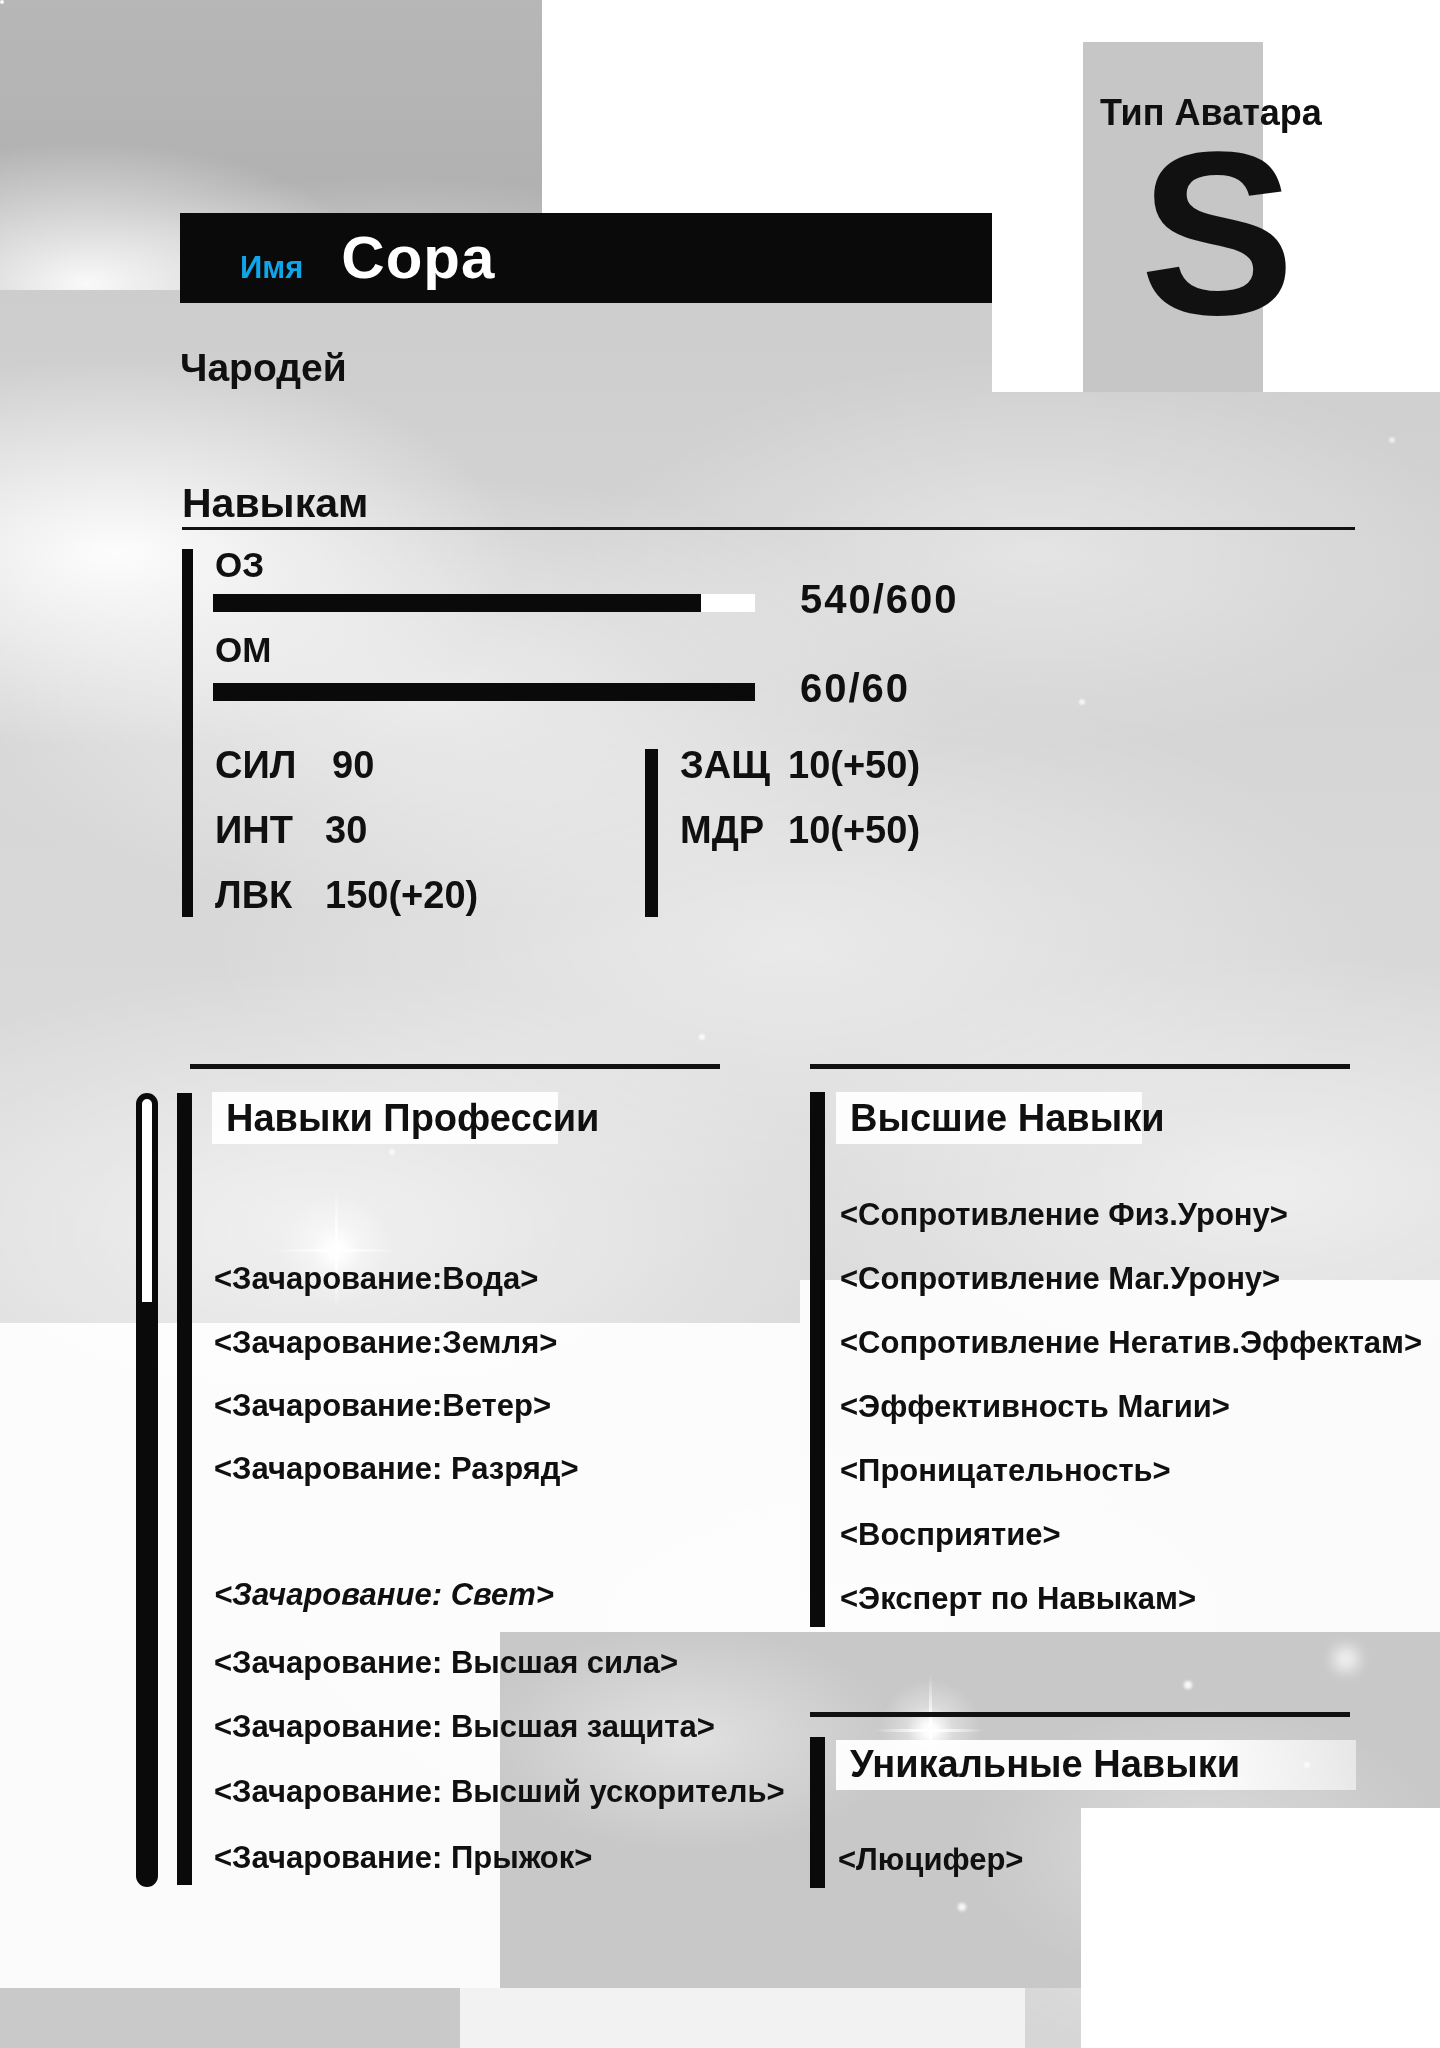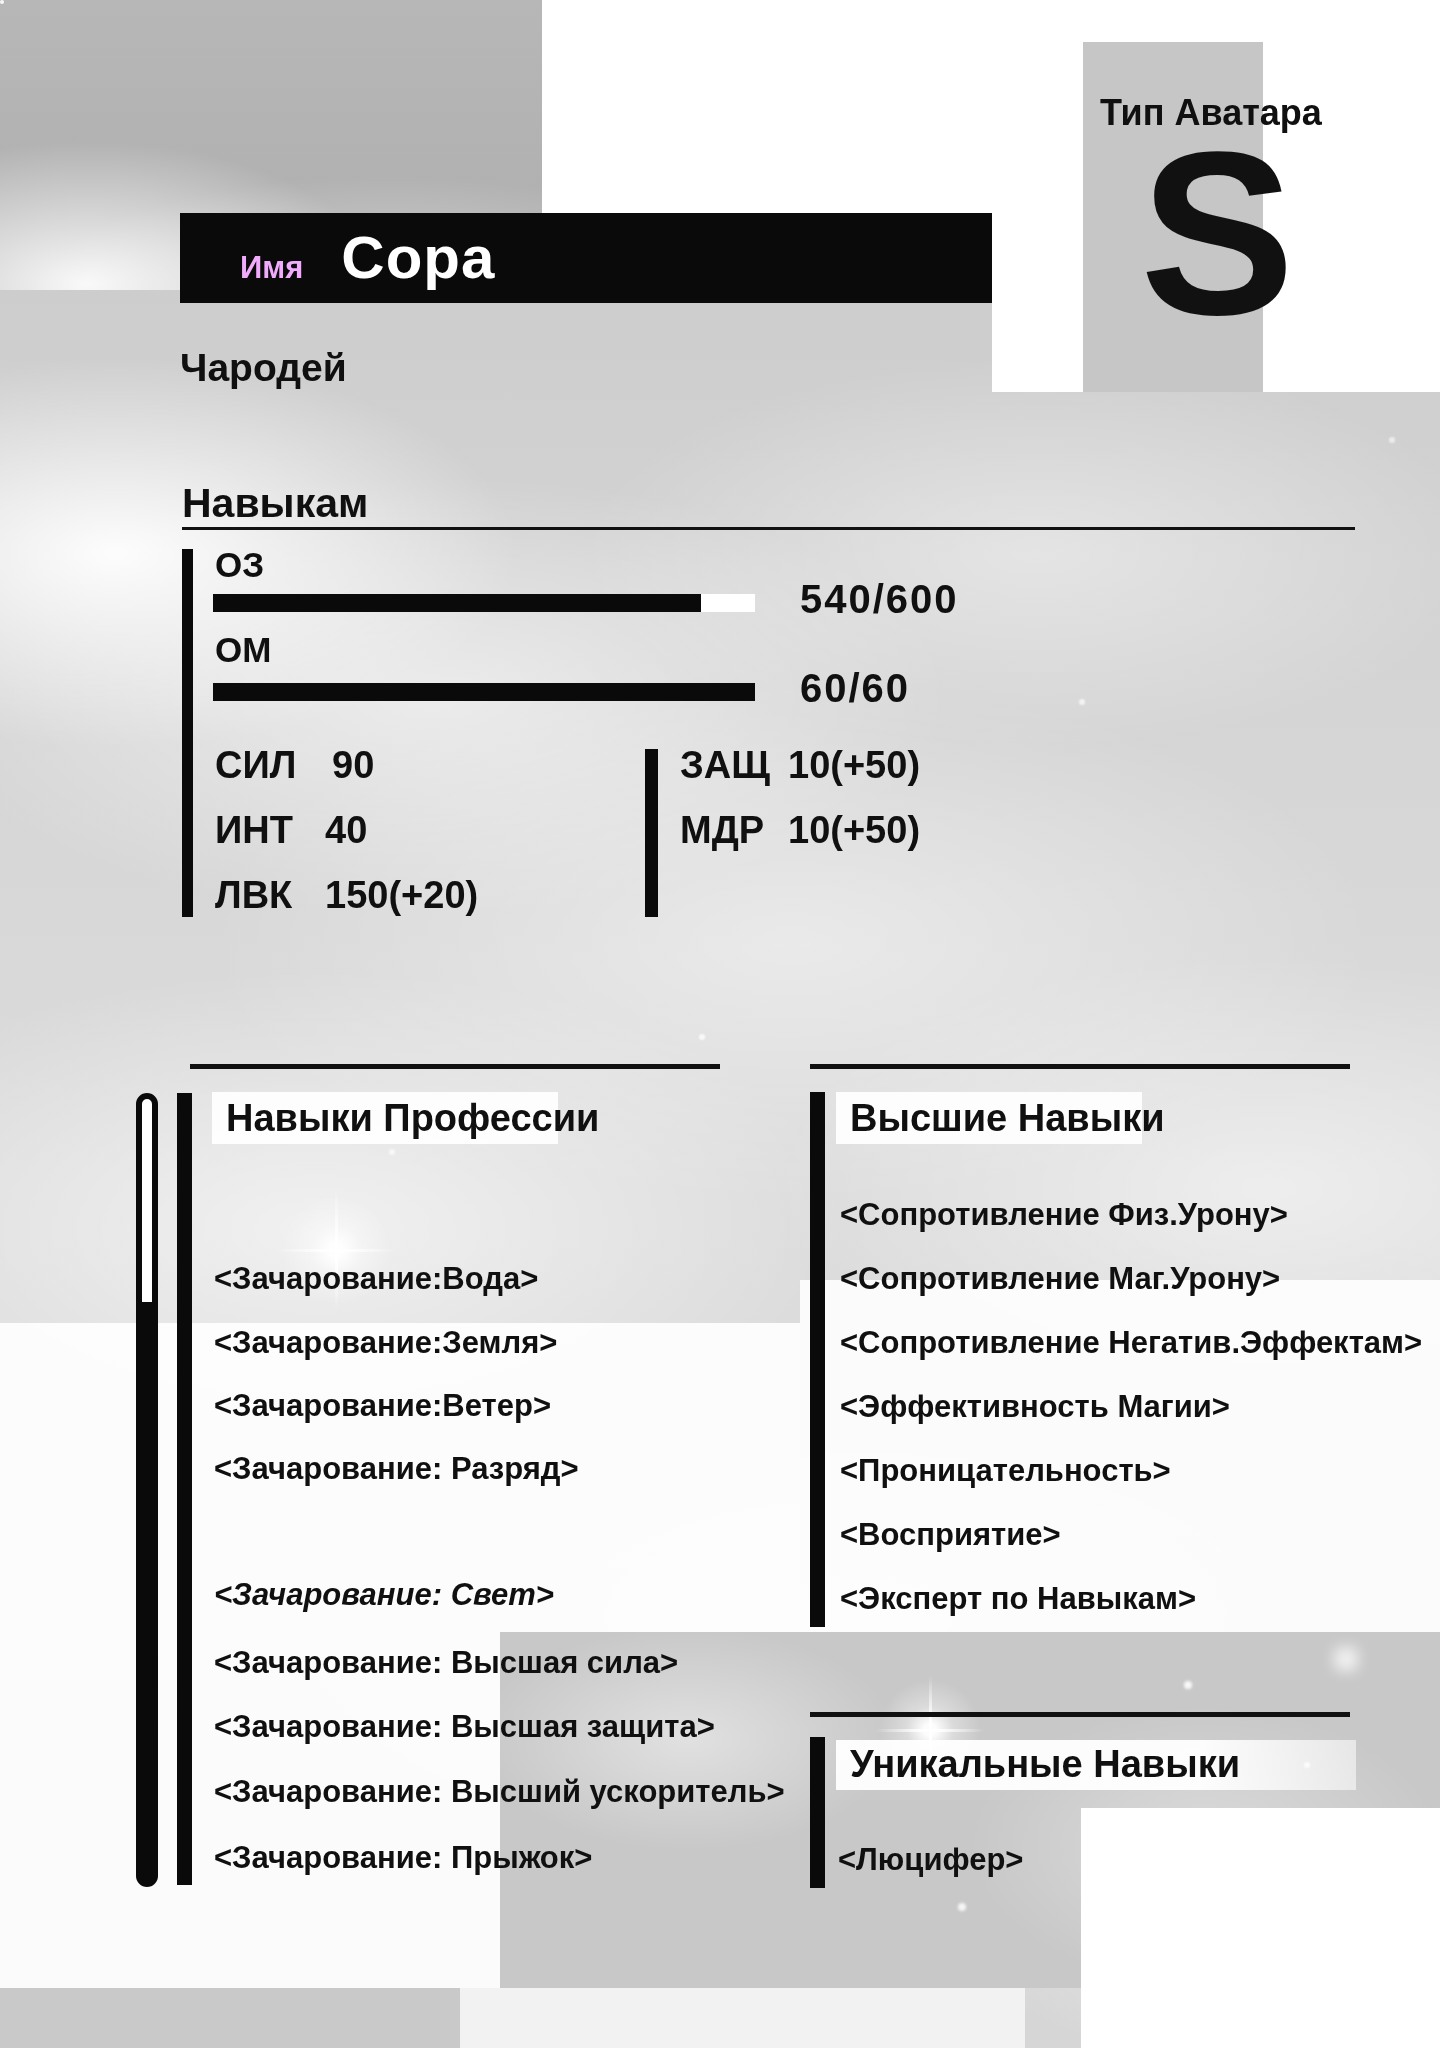--- a/index.html
+++ b/index.html
@@ -62,21 +62,21 @@
   .sparkle .glow{position:absolute;inset:0;background:radial-gradient(circle, rgba(255,255,255,.95) 0 8%, rgba(255,255,255,.35) 30%, transparent 65%);}
   .sp1{left:276px;top:1190px;}
   .sp2{left:875px;top:1675px;width:110px;height:110px;}
 
   
   .content{position:absolute;inset:0;z-index:10;color:#101010;}
   .abs{position:absolute;}
 
   .name-bar{left:180px;top:213px;width:812px;height:90px;background:#0a0a0a;
     display:flex;align-items:baseline;padding-left:60px;box-sizing:border-box;}
-  .name-label{color:#f0abfc;font-size:31px;font-weight:700;line-height:90px;letter-spacing:0;}
+  .name-label{color:#0ea5e9;font-size:31px;font-weight:700;line-height:90px;letter-spacing:0;}
   .name-value{color:#fff;font-size:60px;font-weight:700;margin-left:38px;line-height:90px;letter-spacing:1px;}
   .class-name{left:180px;top:346px;font-size:39px;font-weight:700;}
 
   .avatar-type-label{left:1100px;top:92px;font-size:36px;font-weight:700;white-space:nowrap;}
   .avatar-type-value{left:1140px;top:118px;font-size:232px;font-weight:700;line-height:1;color:#111;}
 
   .status-title{left:182px;top:480px;font-size:41px;font-weight:700;}
   .status-rule{left:182px;top:527px;width:1173px;height:3px;background:#111;}
   .vbar{background:#0a0a0a;}
   .status-side-bar{left:182px;top:549px;width:11px;height:368px;}
@@ -174,21 +174,21 @@
 
     <div class="abs mp-label">ОМ</div>
     <div class="abs mp-track">
       <div class="bar-fill" style="width: 100%;"></div>
     </div>
     <div class="abs mp-value">60/60</div>
 
     <div class="abs stat st-l0">СИЛ</div>
     <div class="abs stat st-v0">90</div>
     <div class="abs stat st-l1">ИНТ</div>
-    <div class="abs stat st-v1">40</div>
+    <div class="abs stat st-v1">30</div>
     <div class="abs stat st-l2">ЛВК</div>
     <div class="abs stat st-v2">150(+20)</div>
     <div class="abs vbar stats-mid-bar"></div>
     <div class="abs stat st-l3">ЗАЩ</div>
     <div class="abs stat st-v3">10(+50)</div>
     <div class="abs stat st-l4">МДР</div>
     <div class="abs stat st-v4">10(+50)</div>
 
     <div class="abs rule-left"></div>
     <div class="abs capsule"></div>

